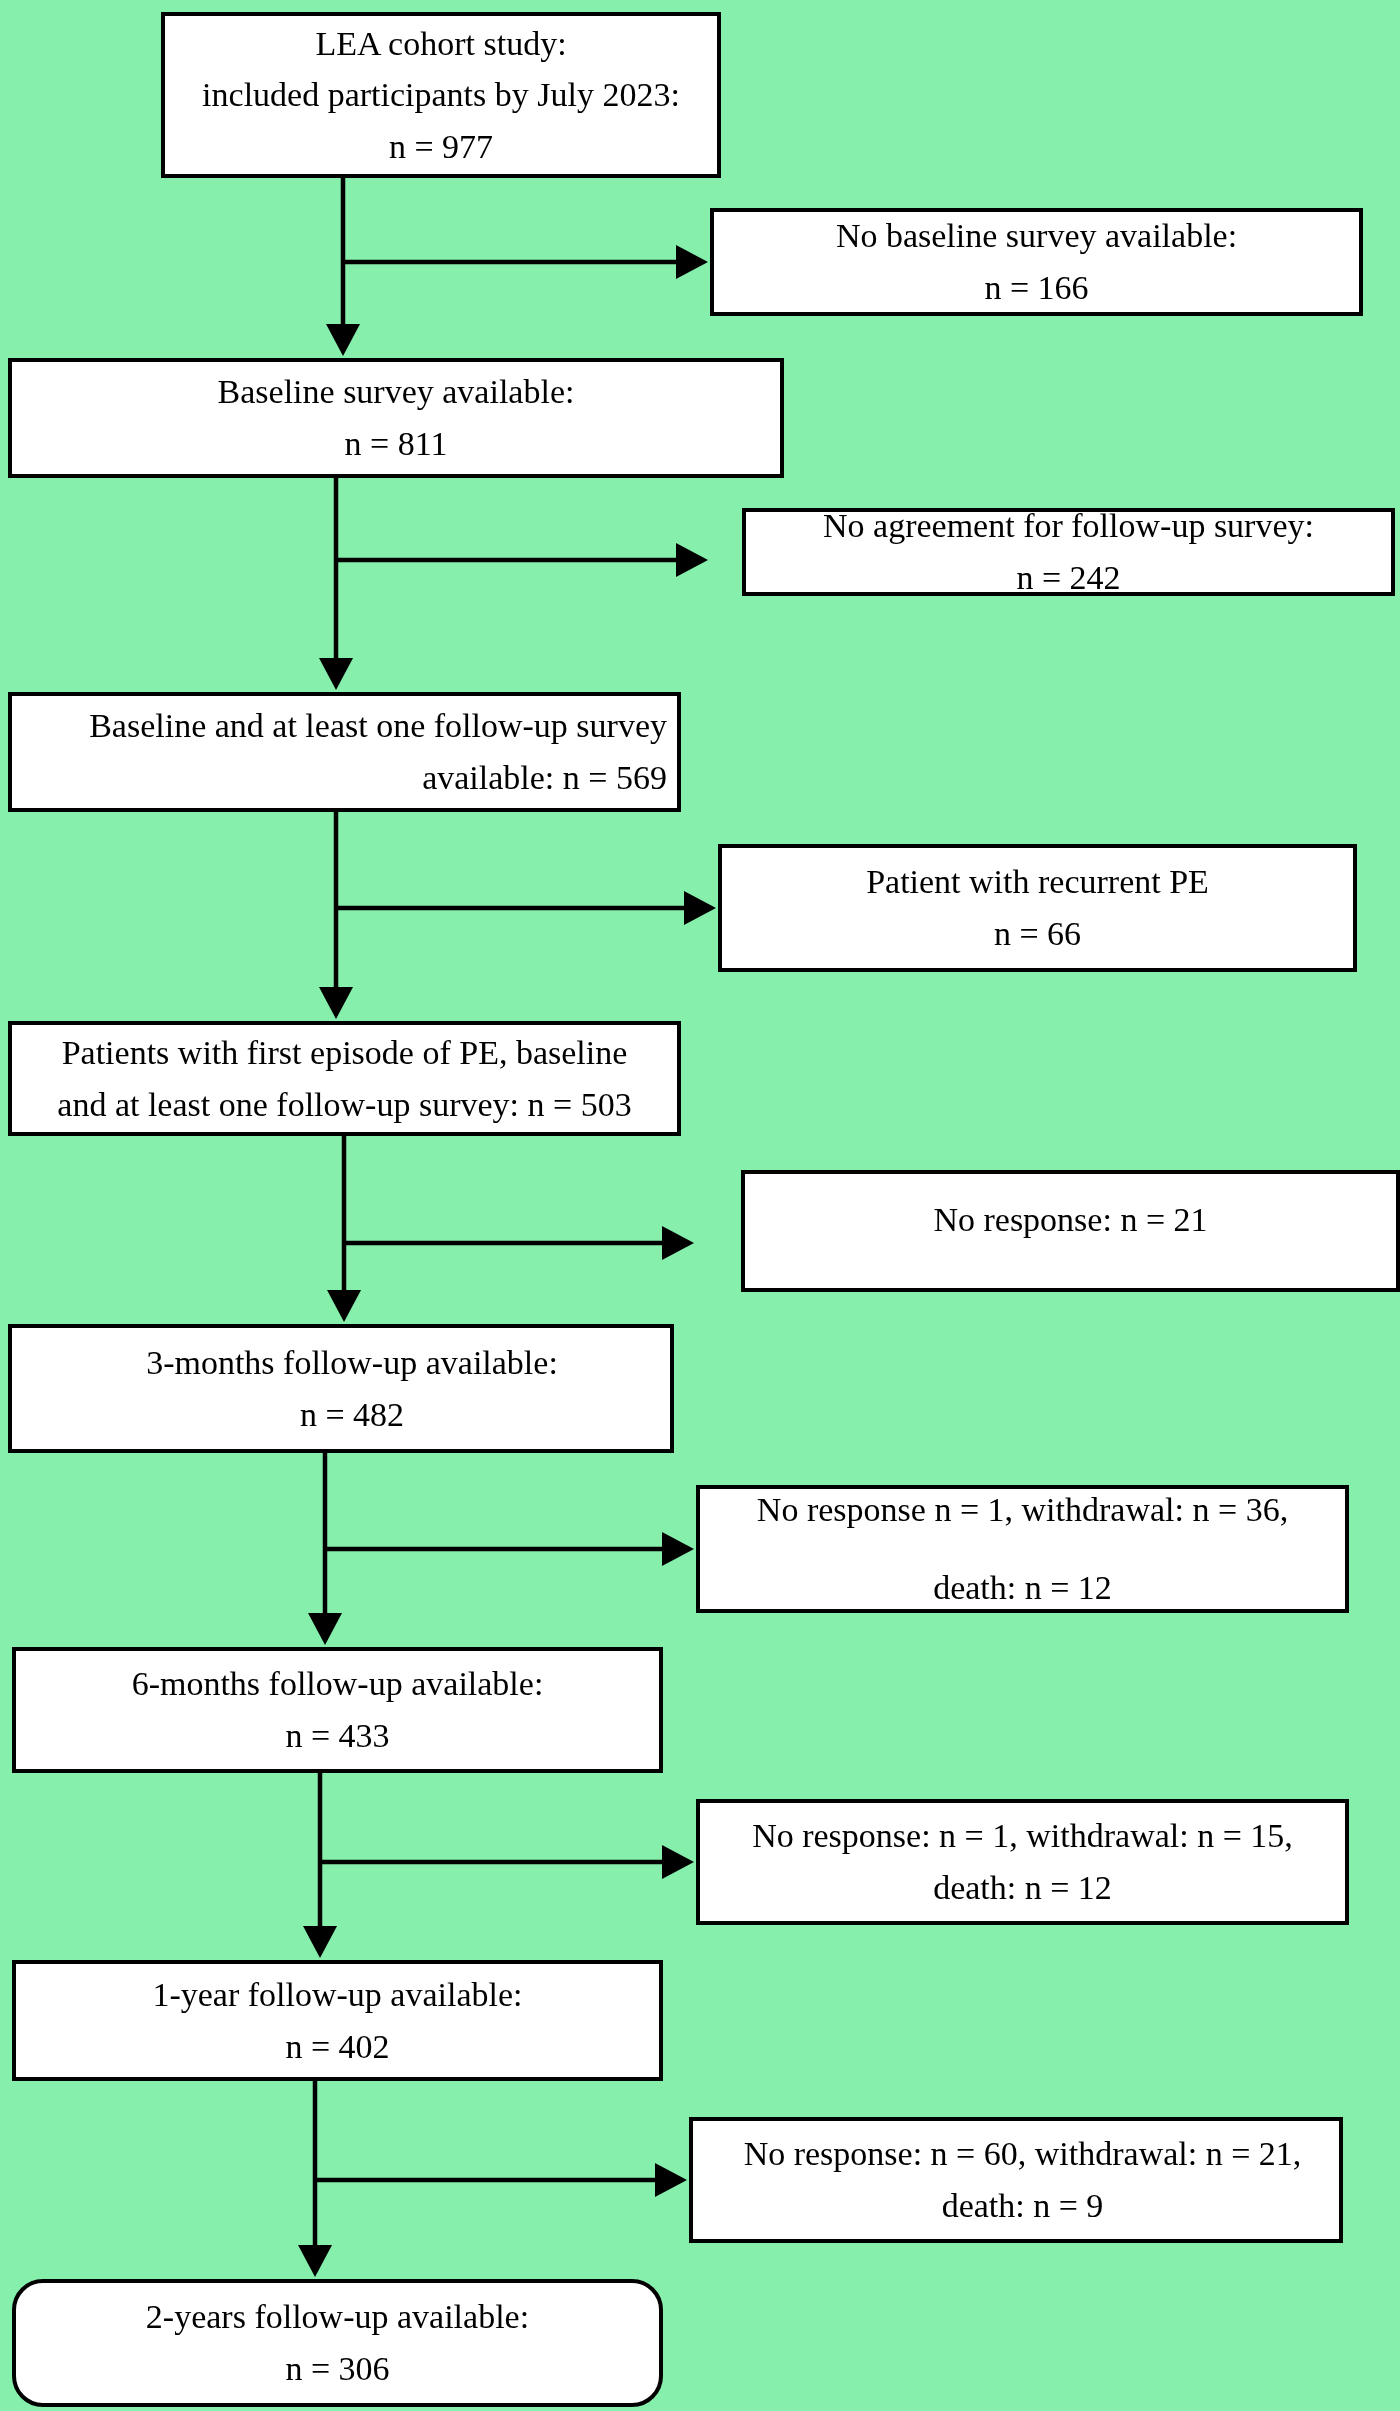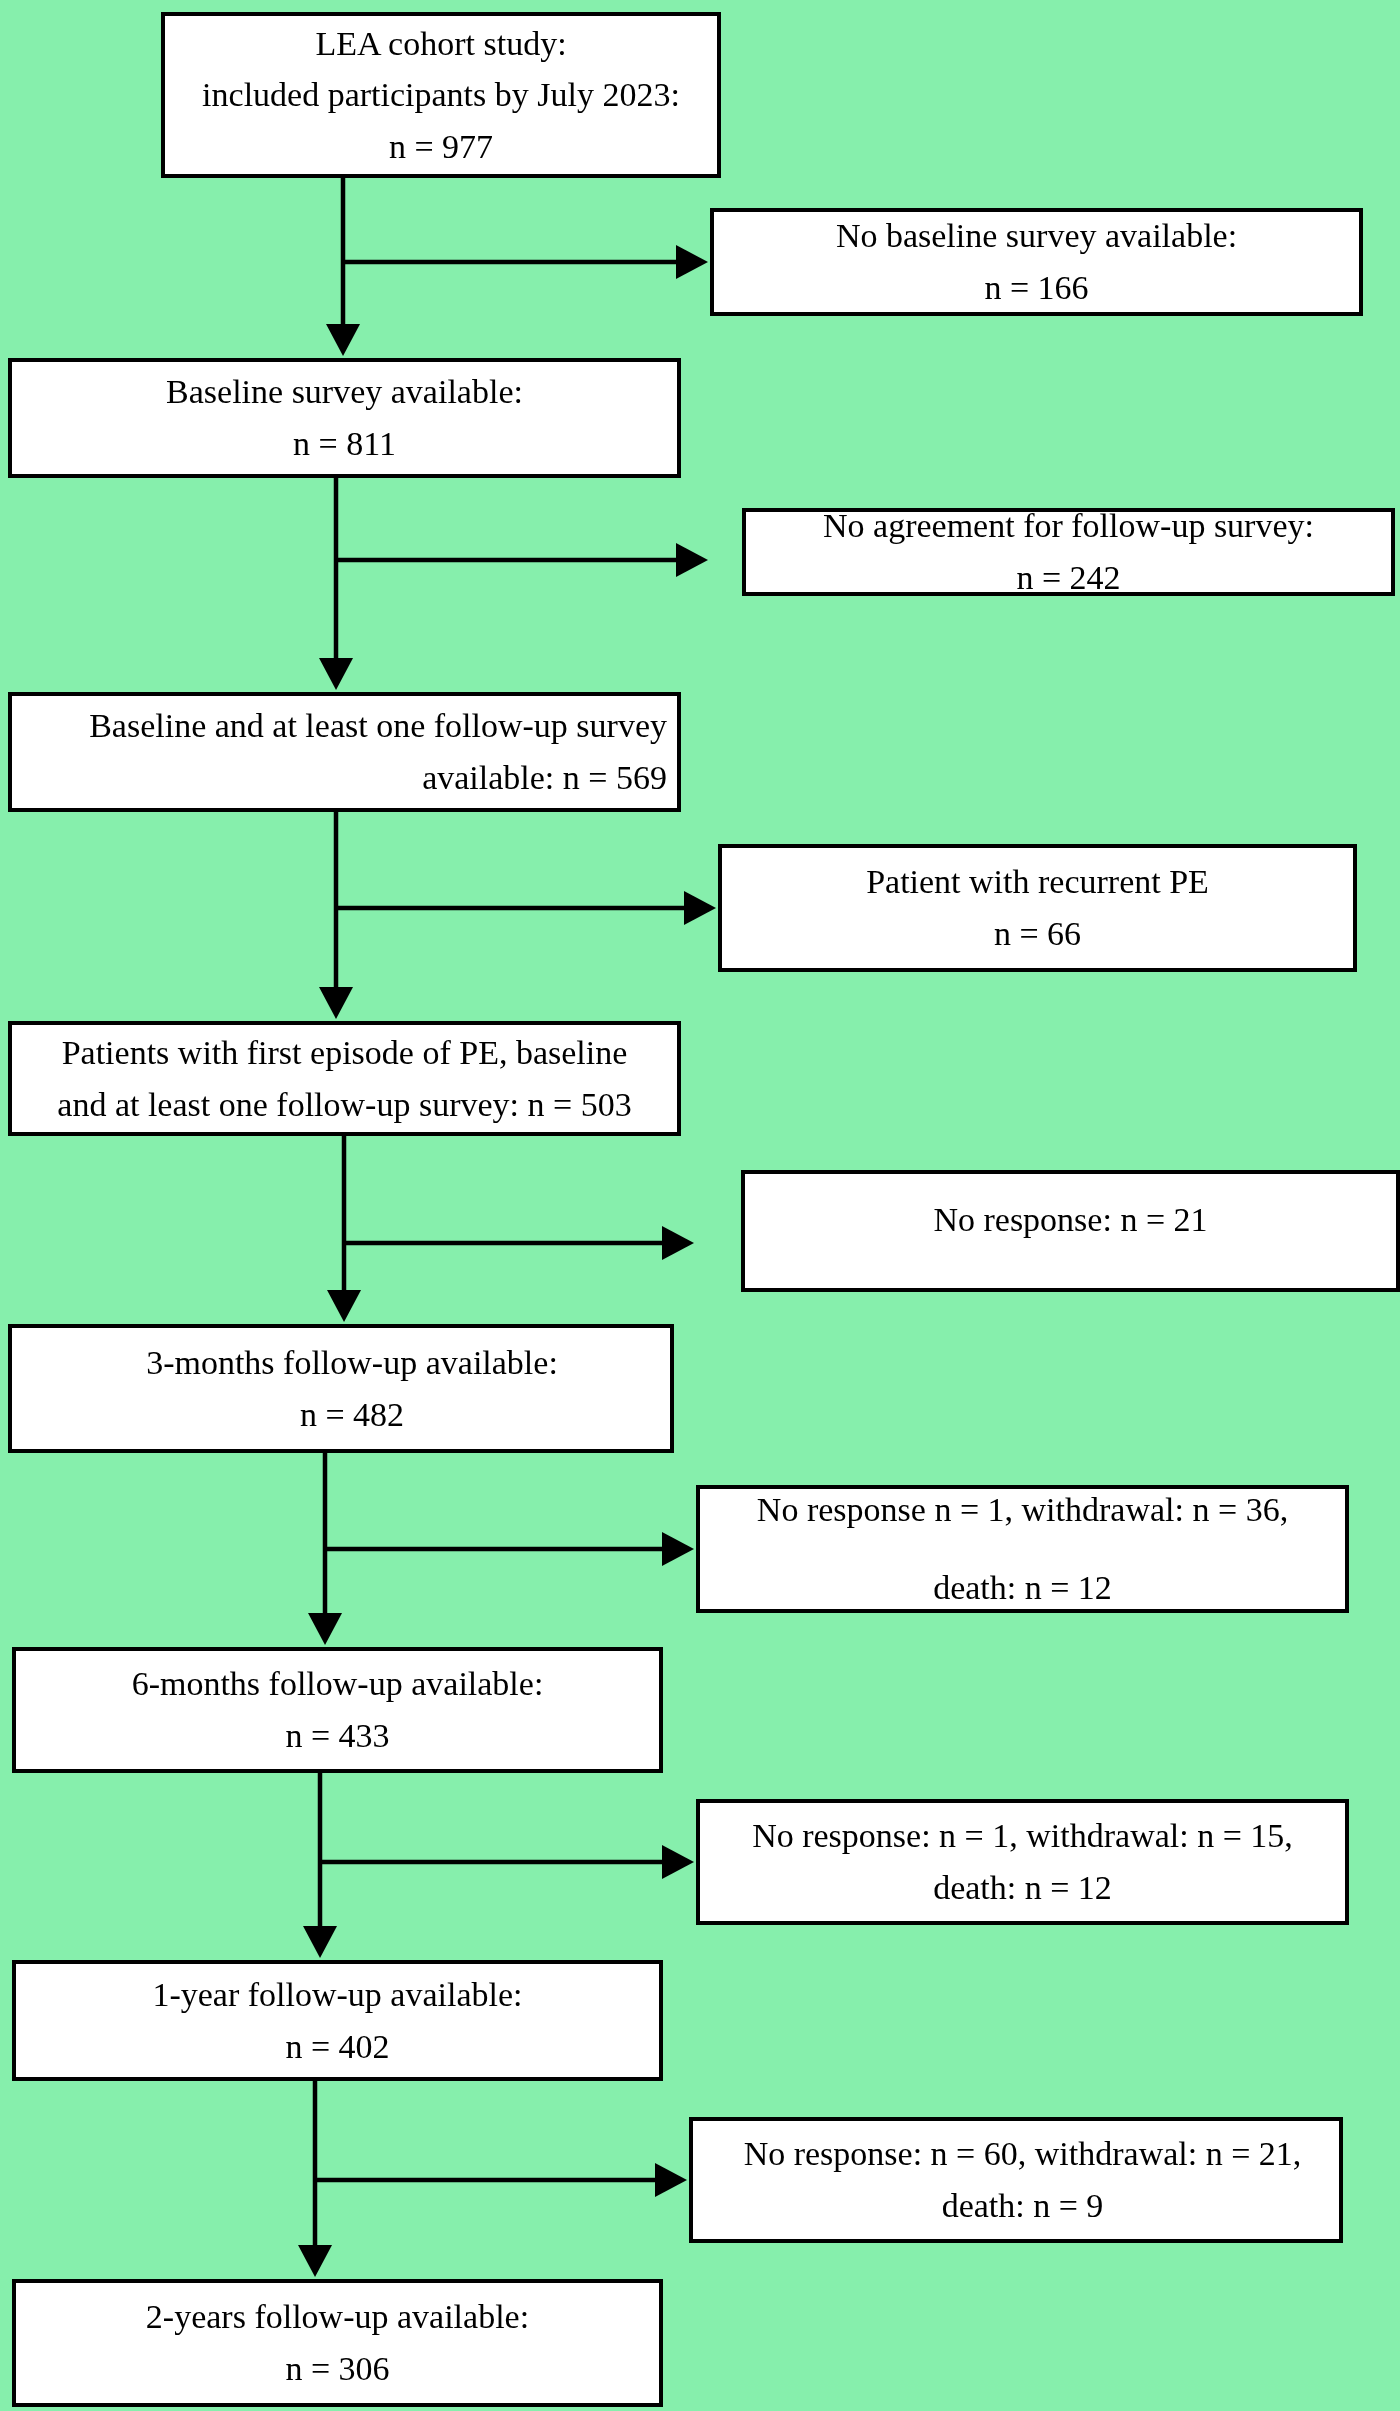--- a/index.html
+++ b/index.html
@@ -111,21 +111,21 @@
       <polygon points="298,2245 332,2245 315,2277"></polygon>
     </g>
   </svg>
 
   <div class="box" style="left:161px; top:12px; width:560px; height:166px;">
     <div class="bl">LEA cohort study:</div>
     <div class="bl">included participants by July 2023:</div>
     <div class="bl">n = 977</div>
   </div>
 
-  <div class="box" style="left:8px; top:358px; width:673px; height:120px;">
+  <div class="box" style="left:8px; top:358px; width:776px; height:120px;">
     <div class="bl">Baseline survey available:</div>
     <div class="bl">n = 811</div>
   </div>
 
   <div class="box" style="left:8px; top:692px; width:673px; height:120px;align-items:flex-end;">
     <div class="bl">Baseline and at least one follow-up survey</div>
     <div class="bl">available: n = 569</div>
   </div>
 
   <div class="box" style="left:8px; top:1021px; width:673px; height:115px;">
@@ -141,21 +141,21 @@
   <div class="box" style="left:12px; top:1647px; width:651px; height:126px;">
     <div class="bl">6-months follow-up available:</div>
     <div class="bl">n = 433</div>
   </div>
 
   <div class="box" style="left:12px; top:1960px; width:651px; height:121px;">
     <div class="bl">1-year follow-up available:</div>
     <div class="bl">n = 402</div>
   </div>
 
-  <div class="box" style="left:12px; top:2279px; width:651px; height:128px;">
+  <div class="box" style="left:12px; top:2279px; width:651px; height:128px;border-radius:31px;">
     <div class="bl">2-years follow-up available:</div>
     <div class="bl">n = 306</div>
   </div>
 
   <div class="box" style="left:710px; top:208px; width:653px; height:108px;">
     <div class="bl">No baseline survey available:</div>
     <div class="bl">n = 166</div>
   </div>
 
   <div class="box" style="left:710px; top:508px; width:653px; height:88px;margin-left:32px;">

